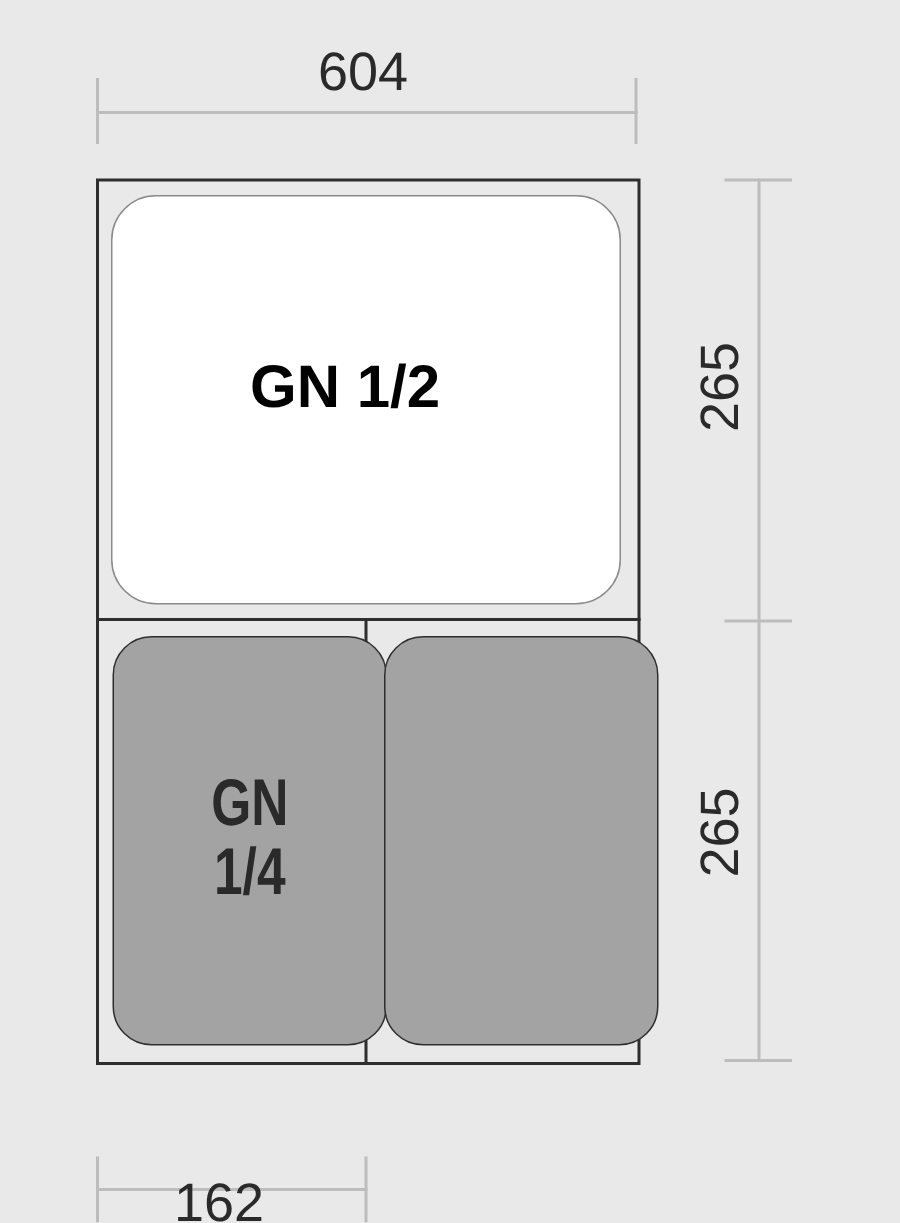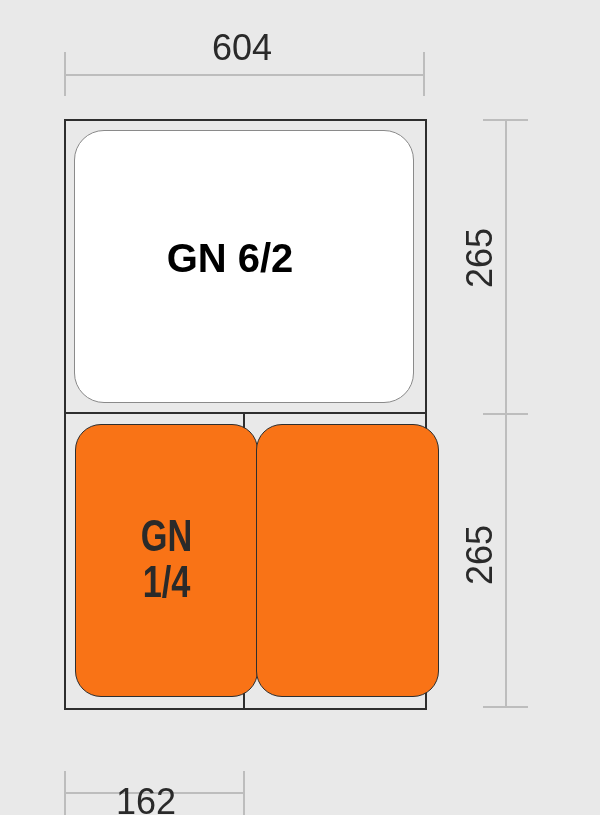--- a/index.html
+++ b/index.html
@@ -37,21 +37,21 @@
       font-size: 40px; font-weight: bold; color: #000;
       font-family: "Liberation Sans", sans-serif;
       transform: translateX(-14px);
     }
     .pan-quarter {
       position: absolute;
       width: 183px; height: 273px;
       border: 1.5px solid #2e2e2e;
       border-radius: 26px;
       box-sizing: border-box;
-      background: #f97316;
+      background: #a3a3a3;
     }
     .pan-quarter-label {
       position: absolute; left: 0; right: 0; top: 88px;
       text-align: center;
       font-size: 44px; font-weight: bold; color: #2a2a2a;
       line-height: 46px;
       font-family: "Liberation Sans Narrow", "Liberation Sans", sans-serif;
       transform: scaleX(0.78);
     }
     .rot { transform-origin: center center; transform: rotate(-90deg); }
@@ -64,21 +64,21 @@
   <div class="dim-line" style="left:423px; top:52px; width:2px; height:44px;"></div>
   <div class="dim-line" style="left:64px; top:74px; width:361px; height:2px;"></div>
   <div class="dim-label" style="left:212px; top:30px;">604</div>
 </div>
 
 <div class="frame"></div>
 <div class="divider-h" style="left:64px; top:412px; width:363px; height:2px;"></div>
 <div class="divider-v" style="left:243px; top:412px; width:2px; height:296px;"></div>
 
 <div class="pan-half">
-  <div class="pan-half-label">GN 6/2</div>
+  <div class="pan-half-label">GN 1/2</div>
 </div>
 
 <div class="pan-quarter" style="left:75px; top:424px;">
   <div class="pan-quarter-label">
     <div>GN</div>
     <div>1/4</div>
   </div>
 </div>
 
 <div class="pan-quarter" style="left:256px; top:424px;"></div>

